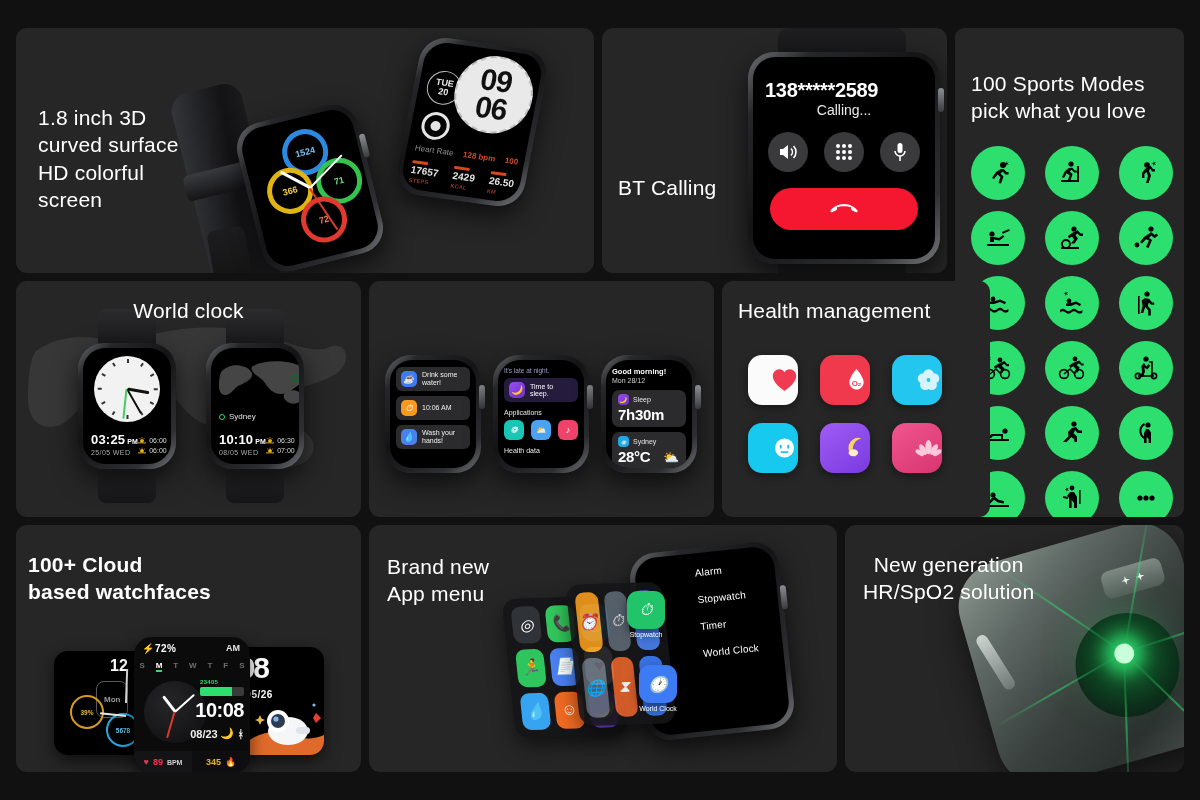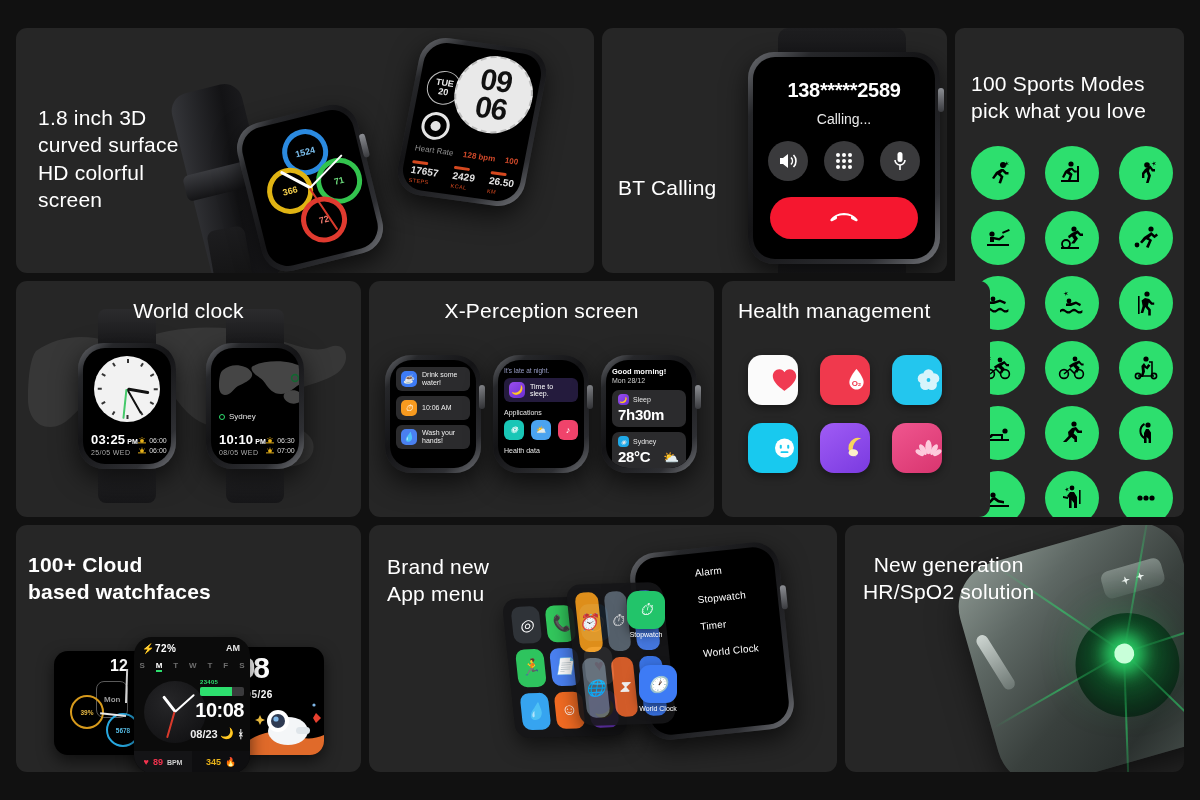--- a/index.html
+++ b/index.html
@@ -122,22 +122,22 @@
   .tf-bar { width: 16px; height: 3px; background: #d4481f; border-radius: 2px; }
   .tf-num { font-size: 10px; font-weight: 700; color: #e2e2e2; line-height: 1; }
   .tf-unit { font-size: 5.5px; color: #d4481f; letter-spacing: .4px; }
 
   
   #card-bt .card-title { left: 16px; top: 138px; margin-top: 8px; }
   #bt-watch {
     position: absolute; left: 146px; top: 24px; width: 192px; height: 212px;
   }
   #bt-watch .watch-screen { padding: 10px 12px; }
-  .bt-number { text-align: center; font-size: 20px; font-weight: 700; letter-spacing: -.3px; margin-top: 12px; }
-  .bt-status { text-align: center; font-size: 14px; color: #eaeaea; margin-top: 9px; }
+  .bt-number { text-align: left; font-size: 20px; font-weight: 700; letter-spacing: -.3px; margin-top: 12px; }
+  .bt-status { text-align: center; font-size: 14px; color: #eaeaea; margin-top: 0; }
   .bt-actions { display: flex; justify-content: center; gap: 16px; margin-top: 14px; }
   .bt-btn {
     width: 40px; height: 40px; border-radius: 50%;
     background: #3a3a3c; display: flex; align-items: center; justify-content: center;
   }
   .bt-end {
     margin: 16px auto 0; width: 148px; height: 42px; border-radius: 21px;
     background: #f5172f; display: flex; align-items: center; justify-content: center;
   }
   .bt-band {
@@ -690,21 +690,20 @@
                 <span>07:00</span>
               </div>
             </div>
           </div>
         </div>
       </div>
     </div>
   </section>
 
   <section class="card" id="card-xperception">
-    <h2 class="card-title">X-Perception screen</h2>
 
     <div class="watch-body xp-watch" id="xp-w1">
       <div class="crown" style="top:30px"></div>
       <div class="watch-screen xp-w-screen">
         <div class="xp-row">
           <i class="xp-app" style="background:#3d7bf5">☕</i>
           <span>Drink some water!</span>
         </div>
         <div class="xp-row">
           <i class="xp-app" style="background:#f79a1f">⏱</i>

